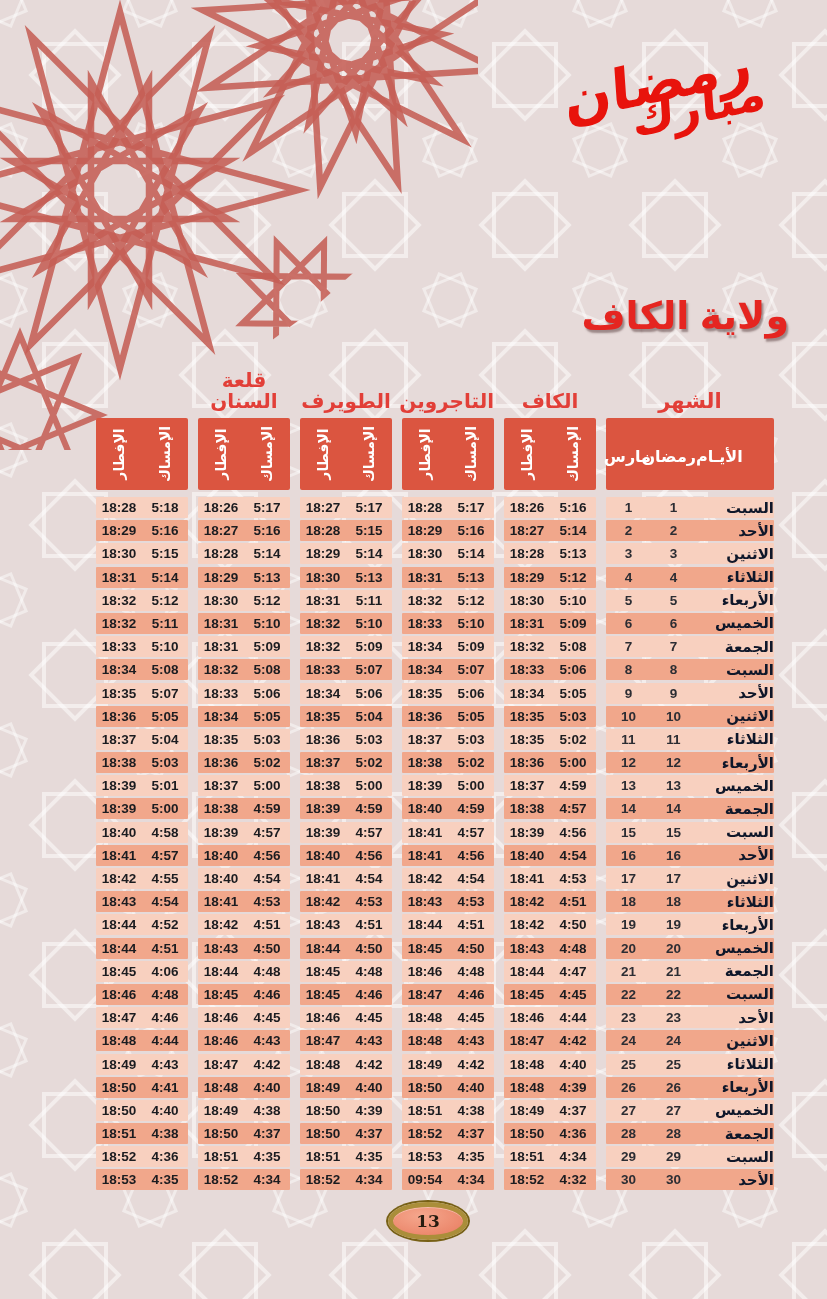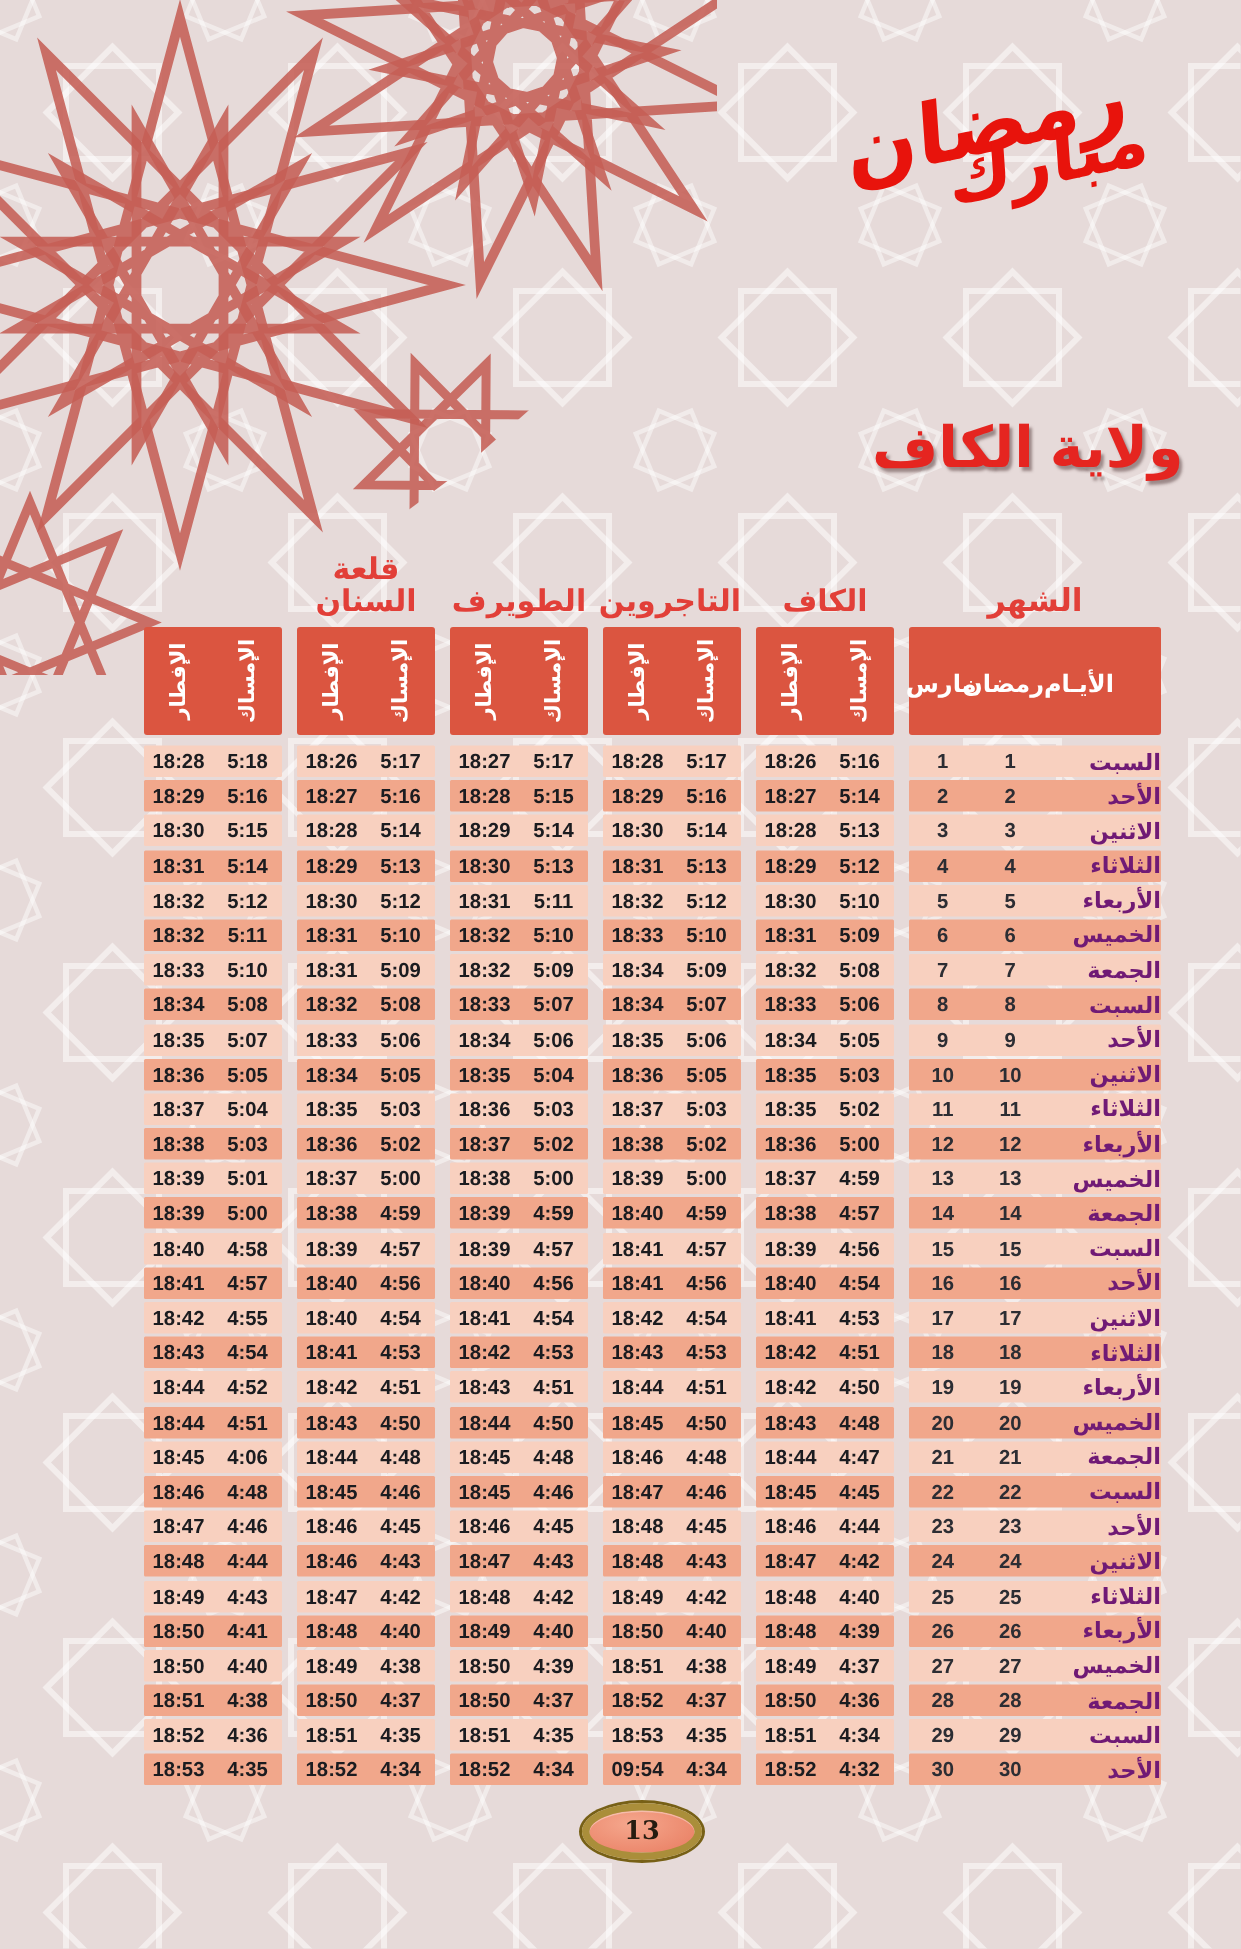--- a/index.html
+++ b/index.html
@@ -11,21 +11,21 @@
   #bg-svg{position:absolute;left:0;top:0;width:827px;height:1299px;}
   #corner{position:absolute;left:0;top:0;width:478px;height:450px;
     clip-path:polygon(0 0,100% 0,100% 36%,64% 70%,26% 100%,0 100%);}
   #corner-svg{width:100%;height:100%;}
 
   .callig{position:absolute;top:58px;right:46px;width:240px;text-align:center;
     transform:rotate(-12deg);color:#e8130c;font-weight:bold;line-height:.85;}
   .callig .l1{display:block;font-size:56px;transform:skewX(-8deg);}
   .callig .l2{display:block;font-size:47px;margin-top:-12px;padding-left:70px;transform:skewX(-8deg);}
 
-  .title{position:absolute;top:276px;right:38px;margin:0;
+  .title{position:absolute;top:294px;right:38px;margin:0;
     font-size:38px;font-weight:bold;color:#e52520;
     text-shadow:2px 3px 2px rgba(95,70,70,.55);}
 
   .table-area{position:absolute;left:96px;top:356px;width:678px;direction:rtl;}
   .labels{display:flex;gap:10px;align-items:flex-end;height:58px;}
   .label{color:#e23f38;font-weight:bold;font-size:20px;text-align:center;
     white-space:pre-line;line-height:1.04;padding-bottom:2px;}
   .label.month{width:168px;font-size:21px;flex:0 0 168px;}
   .label.loc{width:92px;flex:0 0 92px;margin-top:15px;}
   .label.small{font-size:15.5px;}
@@ -45,21 +45,21 @@
 
   #rows{margin-top:7px;}
   .trow{display:flex;gap:10px;height:21px;margin-bottom:2.2px;}
   .seg{display:flex;align-items:center;border-radius:1px;}
   .seg.m{width:168px;flex:0 0 168px;}
   .seg.l{width:92px;flex:0 0 92px;}
   .trow:nth-child(odd) .seg{background:#f8d0bf;}
   .trow:nth-child(even) .seg{background:#f1a78b;}
   .seg .t{width:46px;text-align:center;font-weight:bold;font-size:13.5px;color:#1b1c20;}
   .seg .num{width:45px;text-align:center;font-weight:bold;font-size:13.5px;color:#2c2d33;}
-  .seg .day{width:78px;font-size:15px;font-weight:bold;color:#701a75;
+  .seg .day{width:78px;font-size:15px;font-weight:bold;color:#0f172a;
     padding-left:10px;box-sizing:border-box;text-align:right;}
 
   .badge{position:absolute;left:388px;top:1202px;width:80px;height:38px;box-sizing:border-box;
     border:5px solid #aa8e3a;border-radius:50%;
     background:radial-gradient(ellipse at 40% 32%,#f5a78d,#e87c60);
     display:flex;align-items:center;justify-content:center;
     box-shadow:0 0 0 2px #776016, inset 0 1px 0 rgba(255,255,255,.35);}
   .badge span{font-family:"DejaVu Serif","Liberation Serif",serif;
     font-size:17px;font-weight:bold;color:#261c10;}
 </style>

